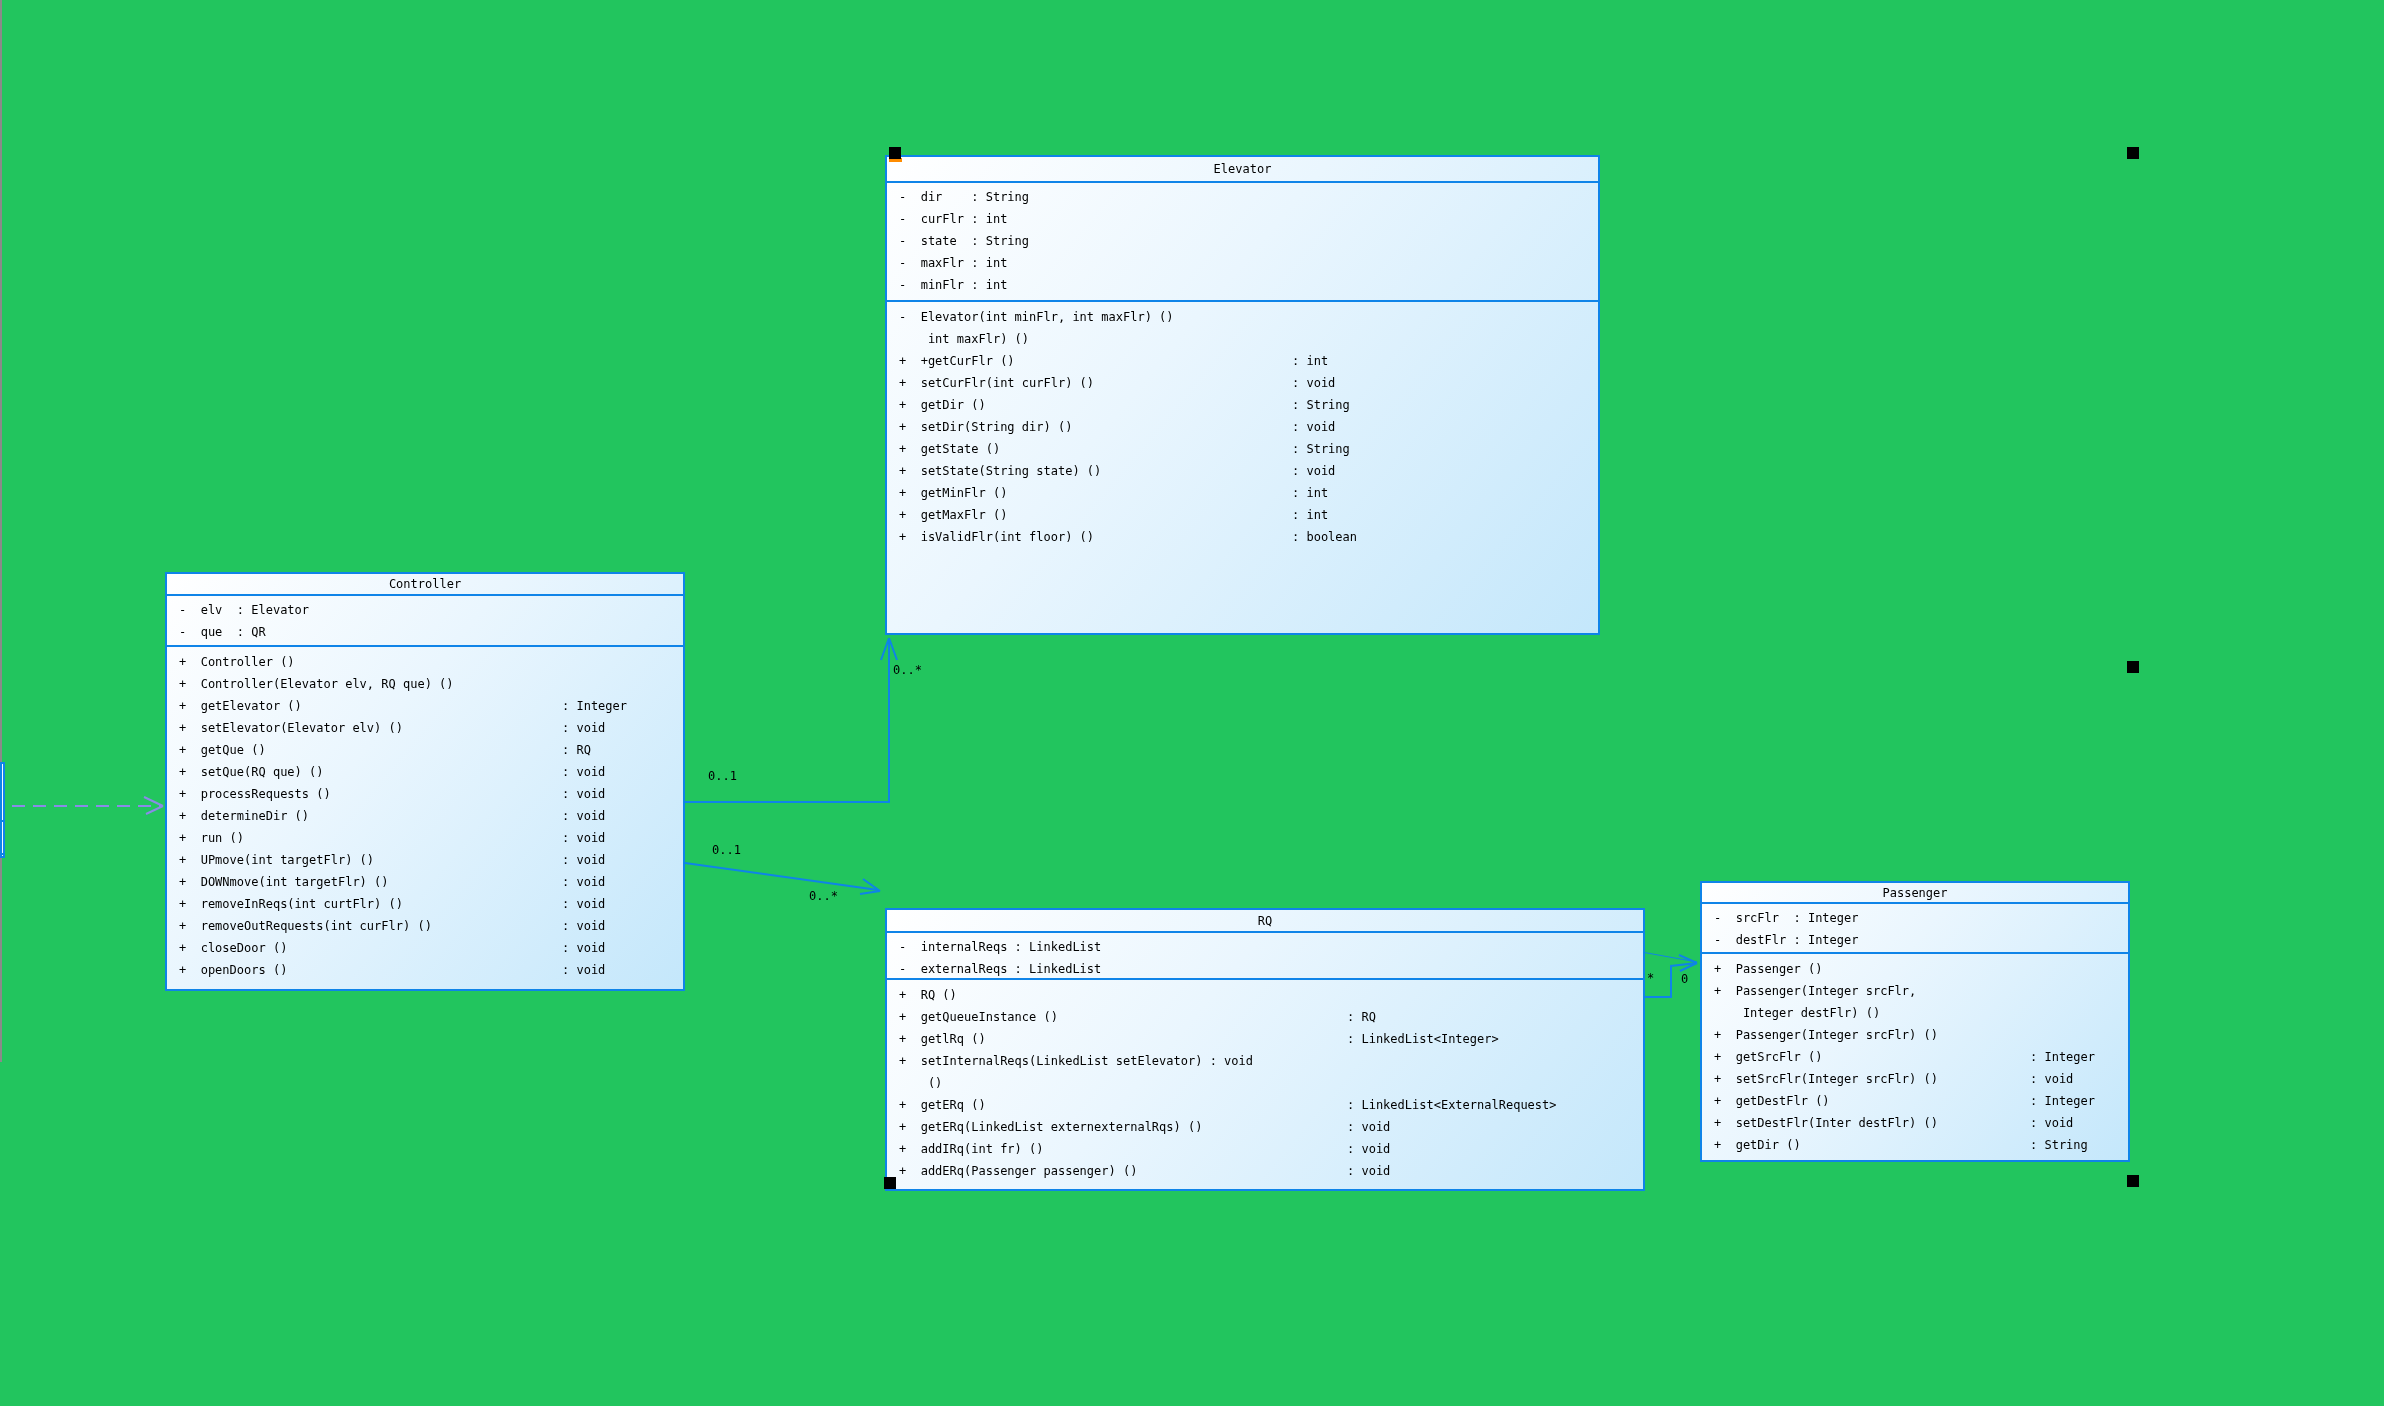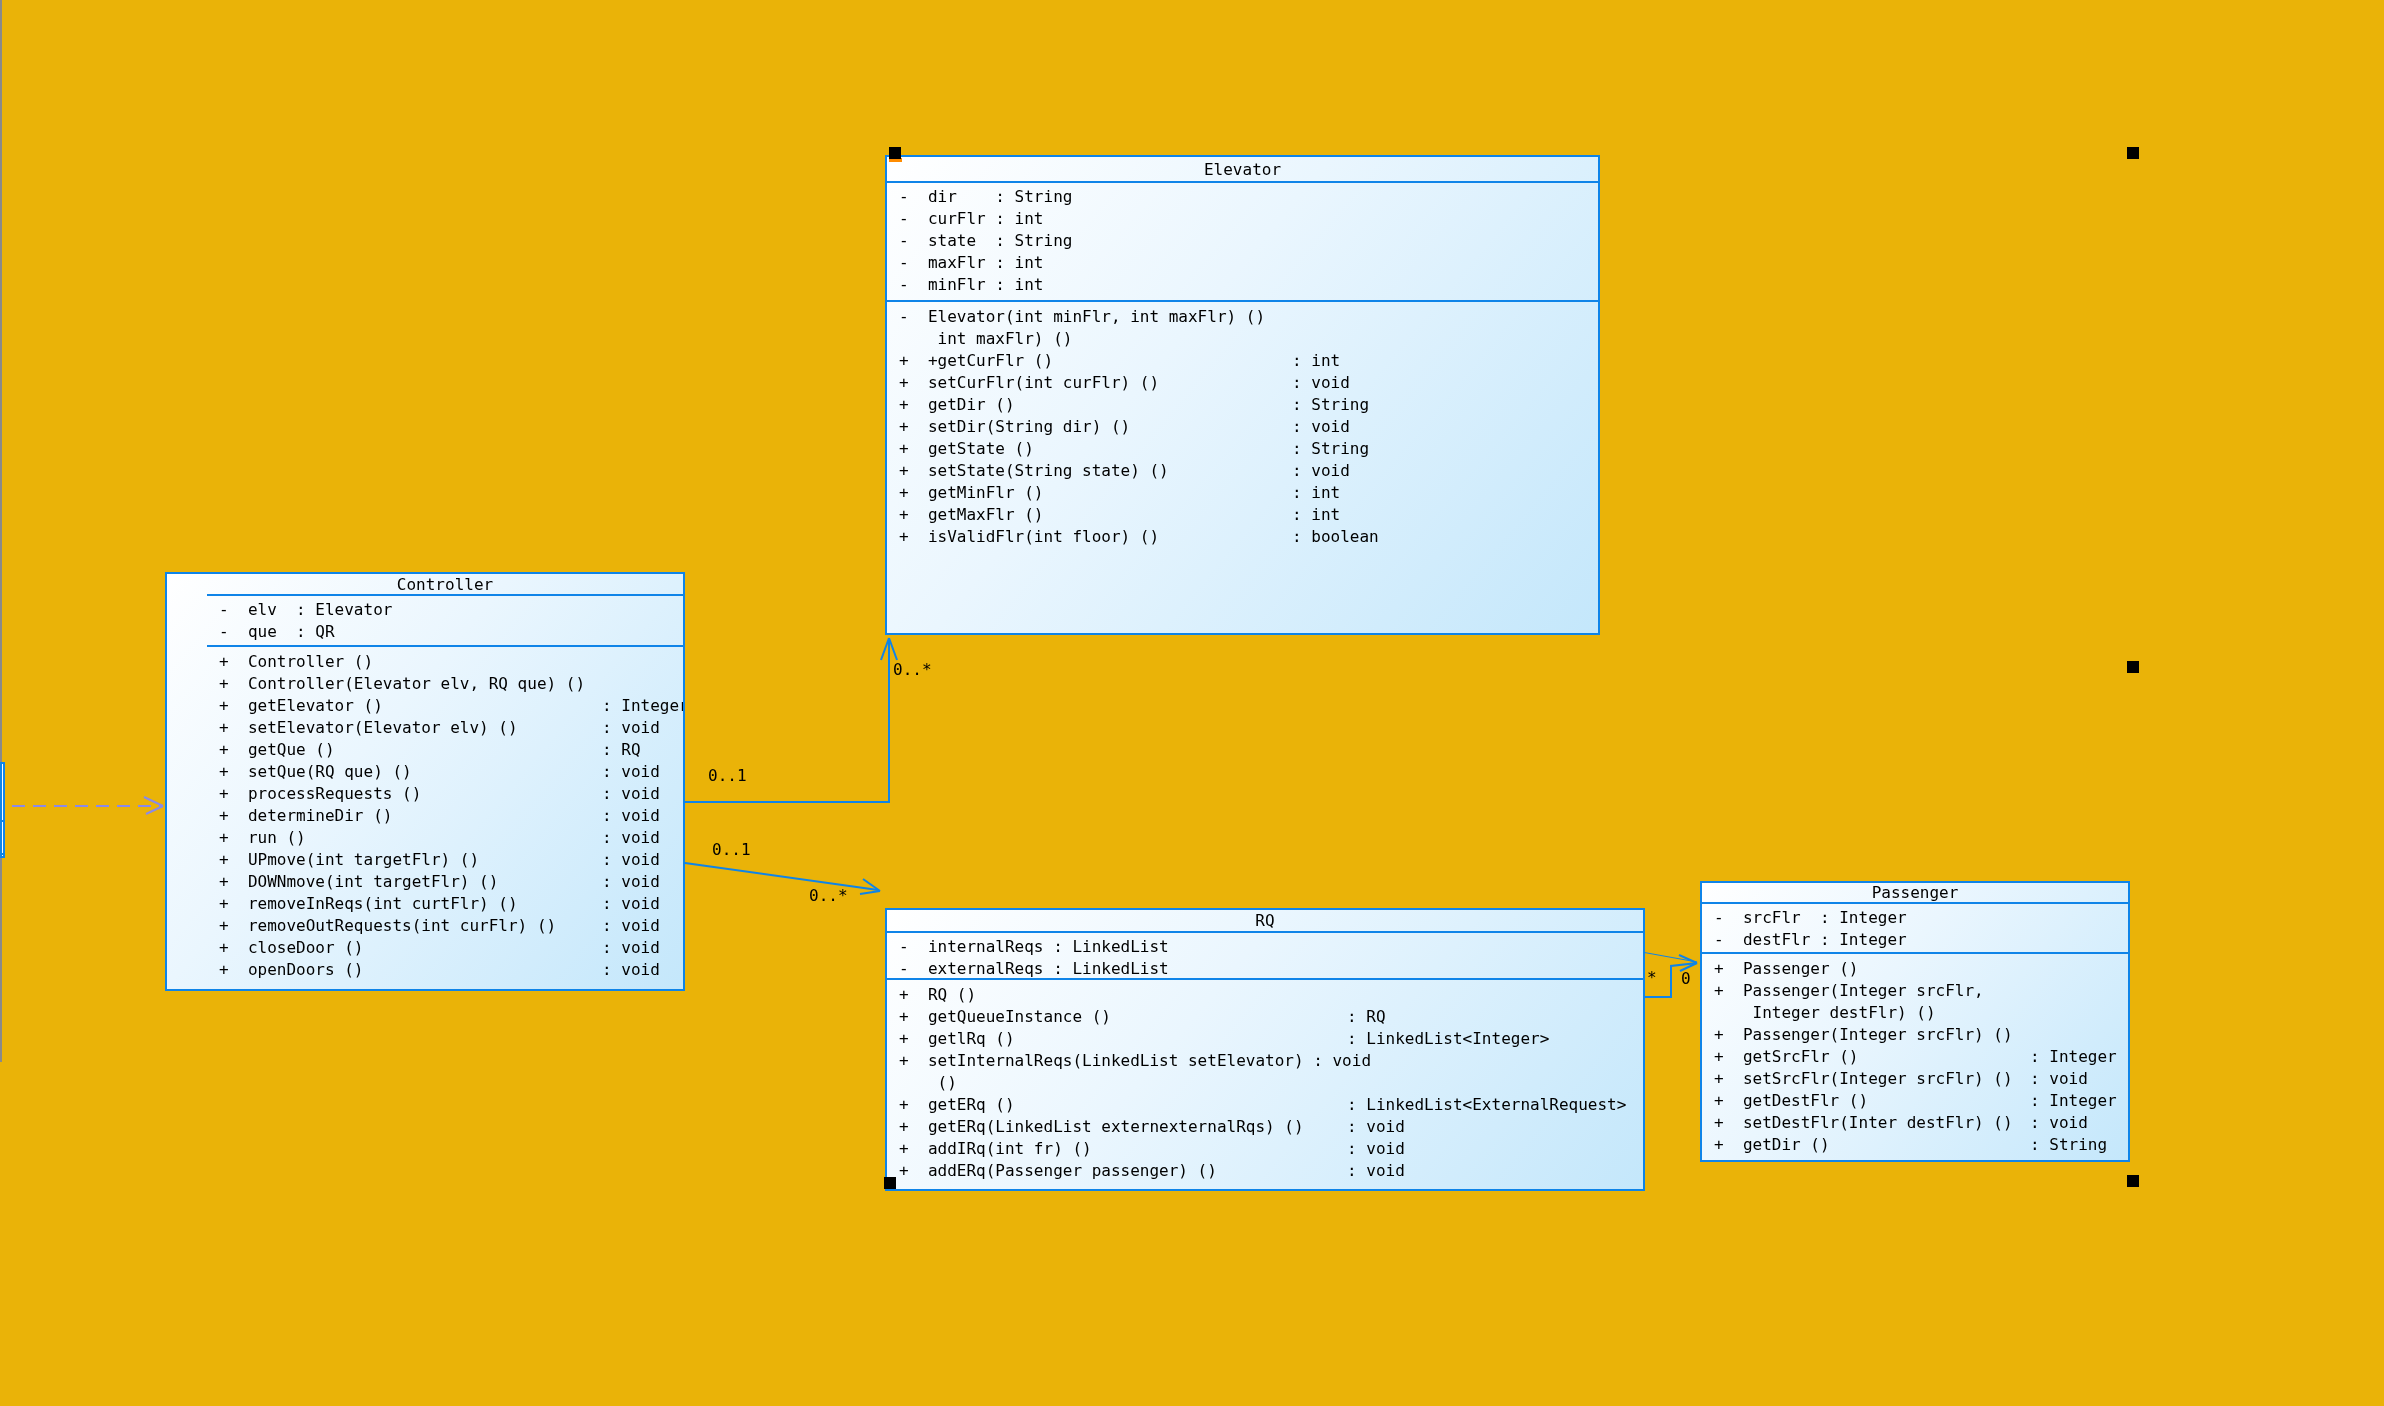--- a/index.html
+++ b/index.html
@@ -1,18 +1,18 @@
 <!DOCTYPE html>
 <html><head>
 <meta charset="utf-8">
 <style>
   html,body{margin:0;padding:0;background:#fff;}
   #canvas{
-    position:relative;width:2384px;height:1406px;background:#eab308;overflow:hidden;
-    font-family:"DejaVu Sans Mono",monospace;font-size:16px;color:#000;
+    position:relative;width:2384px;height:1406px;background:#22c55e;overflow:hidden;
+    font-family:"DejaVu Sans Mono",monospace;font-size:12px;color:#000;
   }
   
   .uml-box{
     position:absolute;z-index:2;box-sizing:border-box;
     border:2px solid #0f84e8;
     background:linear-gradient(130deg,#ffffff 0%,#eaf6fe 40%,#c4e7fb 100%);
   }
   .uml-title{
     display:flex;align-items:center;justify-content:center;
     border-bottom:2px solid #0f84e8;box-sizing:border-box;
@@ -94,21 +94,21 @@
         <div class="mrow"><span class="sig">+  getDir ()</span><span class="ret">: String</span></div>
         <div class="mrow"><span class="sig">+  setDir(String dir) ()</span><span class="ret">: void</span></div>
         <div class="mrow"><span class="sig">+  getState ()</span><span class="ret">: String</span></div>
         <div class="mrow"><span class="sig">+  setState(String state) ()</span><span class="ret">: void</span></div>
         <div class="mrow"><span class="sig">+  getMinFlr ()</span><span class="ret">: int</span></div>
         <div class="mrow"><span class="sig">+  getMaxFlr ()</span><span class="ret">: int</span></div>
         <div class="mrow"><span class="sig">+  isValidFlr(int floor) ()</span><span class="ret">: boolean</span></div>
       </div>
   </div>
 
-  <div class="uml-box" style="left:165px;top:572px;width:520px;height:419px;padding-left:40px;--ret:395px;">
+  <div class="uml-box" style="left:165px;top:572px;width:520px;height:419px;--ret:395px;">
     <div class="uml-title" style="height:22px;">Controller</div>
     <div class="uml-attrs" style="height:51px;">
         <div class="mrow"><span class="sig">-  elv  : Elevator</span></div>
         <div class="mrow"><span class="sig">-  que  : QR</span></div>
       </div>
     <div class="uml-methods">
         <div class="mrow"><span class="sig">+  Controller ()</span></div>
         <div class="mrow"><span class="sig">+  Controller(Elevator elv, RQ que) ()</span></div>
         <div class="mrow"><span class="sig">+  getElevator ()</span><span class="ret">: Integer</span></div>
         <div class="mrow"><span class="sig">+  setElevator(Elevator elv) ()</span><span class="ret">: void</span></div>

